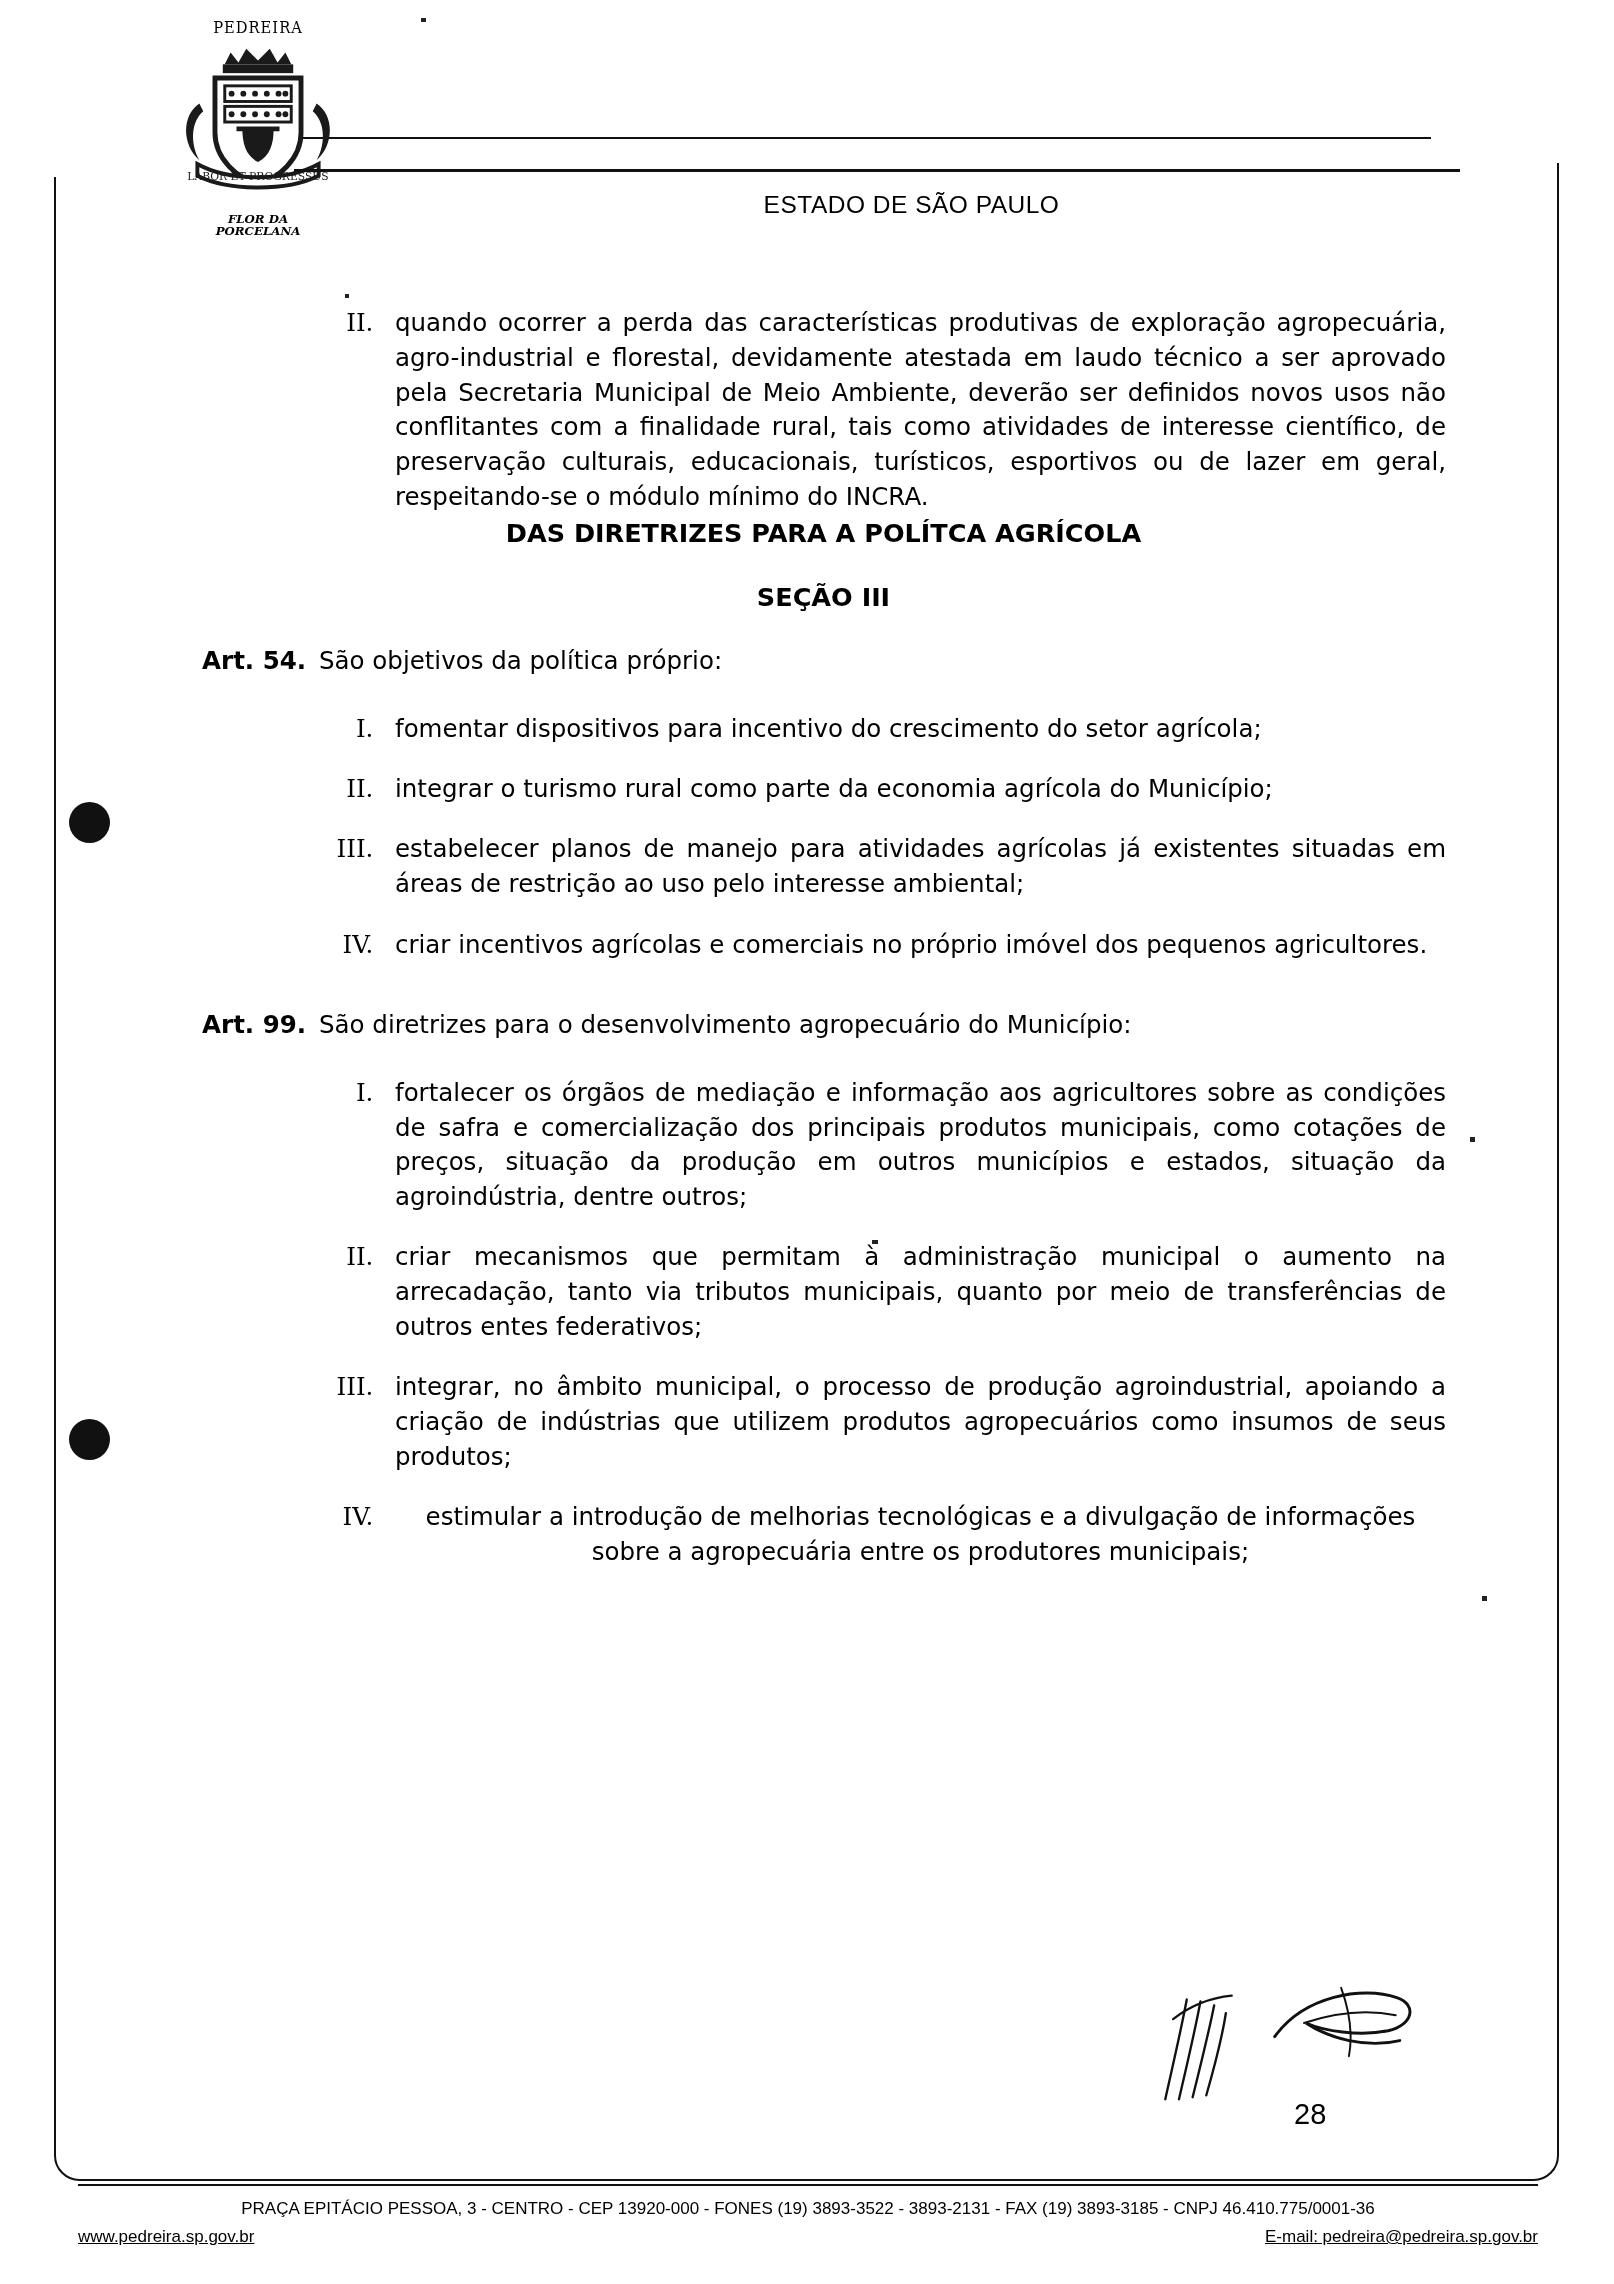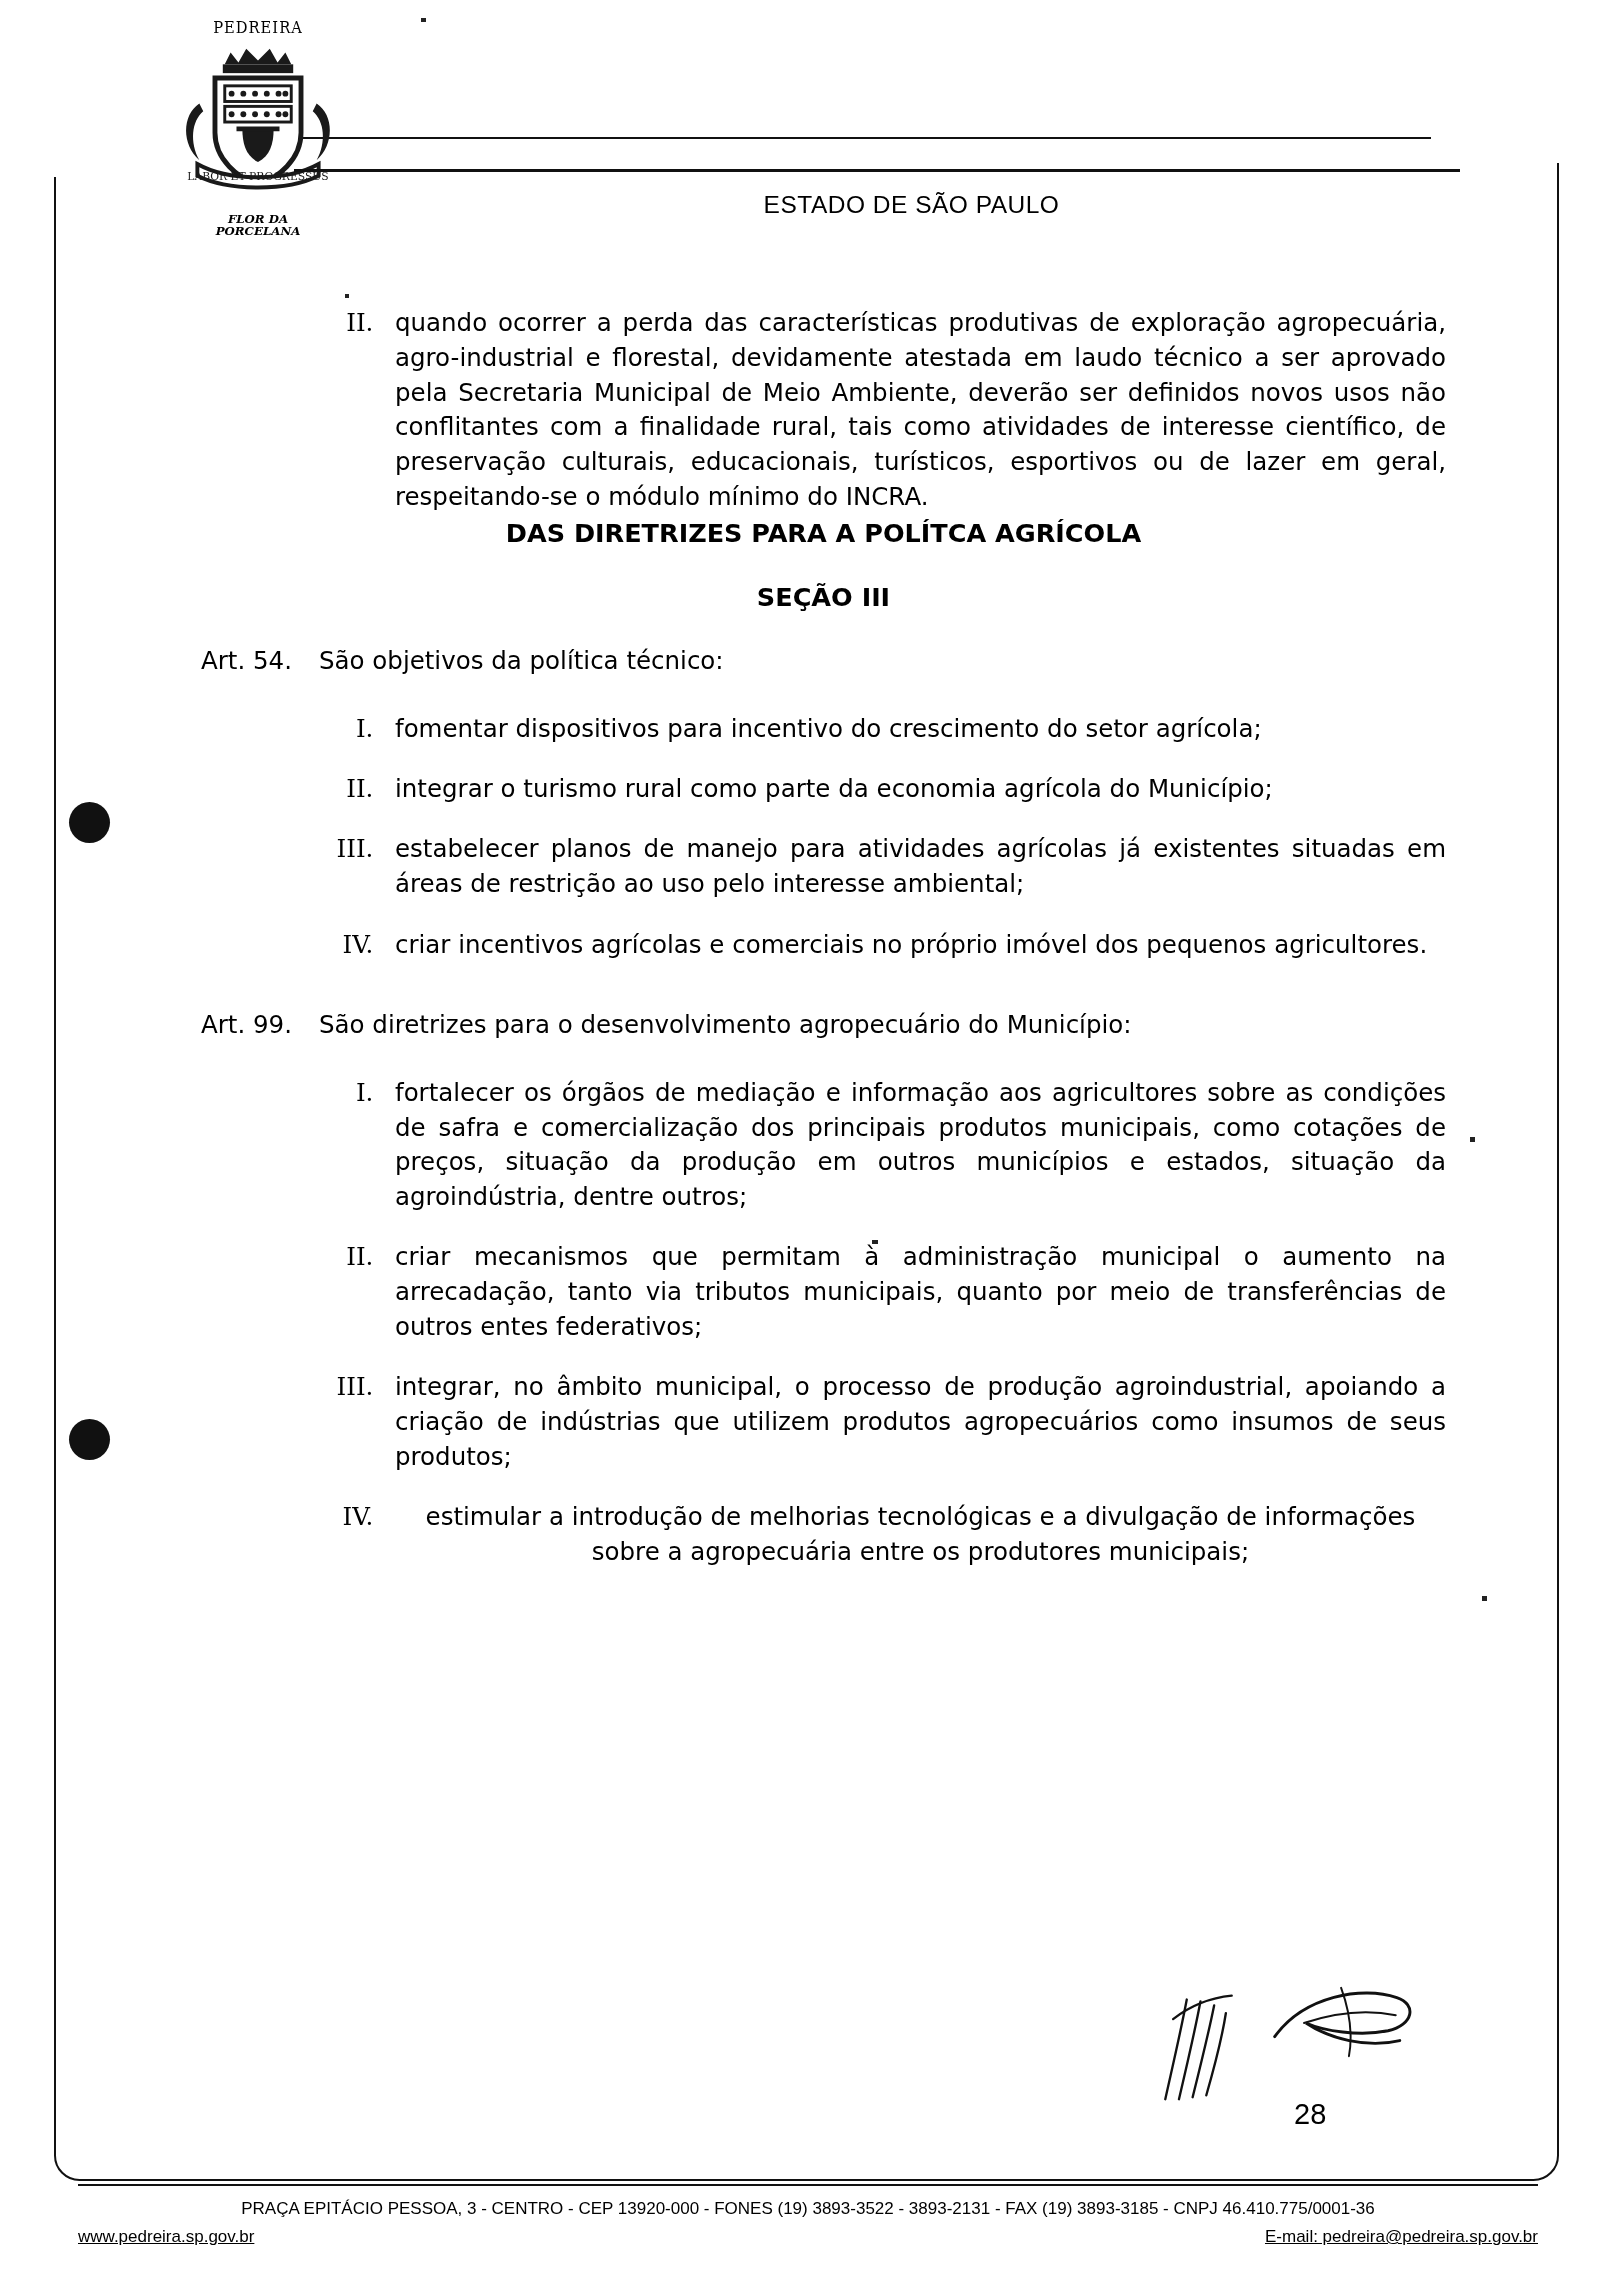--- a/index.html
+++ b/index.html
@@ -160,23 +160,23 @@
   }
 
   .art {
     display: flex;
     margin-top: 27.4px;
     font-size: 24.5px;
     line-height: 1.45;
   }
   .art .art-label {
     flex: 0 0 auto;
-    font-weight: normal;
+    font-weight: bold;
     width: 118px;
-    text-align: left;
+    text-align: center;
     padding-right: 11.8px;
     box-sizing: border-box;
   }
   .art .art-text { flex: 1 1 auto; }
   .indent-2 { margin-left: 118px; }
 
   .roman-w { width: 76px; padding-right: 21.6px; box-sizing: border-box; }
 
   .gap-sm { height: 25.5px; }
   .gap-md { height: 33px; }
@@ -292,21 +292,21 @@
     <div class="clause indent-2">
       <div class="num roman-w">II.</div>
       <div class="txt">quando ocorrer a perda das características produtivas de exploração agropecuária, agro-industrial e florestal, devidamente atestada em laudo técnico a ser aprovado pela Secretaria Municipal de Meio Ambiente, deverão ser definidos novos usos não conflitantes com a finalidade rural, tais como atividades de interesse científico, de preservação culturais, educacionais, turísticos, esportivos ou de lazer em geral, respeitando-se o módulo mínimo do INCRA.</div>
     </div>
 
     <div class="sec-head" style="margin-top:0">DAS DIRETRIZES PARA A POLÍTCA AGRÍCOLA</div>
     <div class="sec-head">SEÇÃO III</div>
 
     <div class="art">
       <div class="art-label">Art. 54.</div>
-      <div class="art-text">São objetivos da política técnico:</div>
+      <div class="art-text">São objetivos da política próprio:</div>
     </div>
 
     <div class="gap-md"></div>
 
     <div class="clause indent-2">
       <div class="num roman-w">I.</div>
       <div class="txt">fomentar dispositivos para incentivo do crescimento do setor agrícola;</div>
     </div>
     <div class="gap-sm"></div>
     <div class="clause indent-2">

